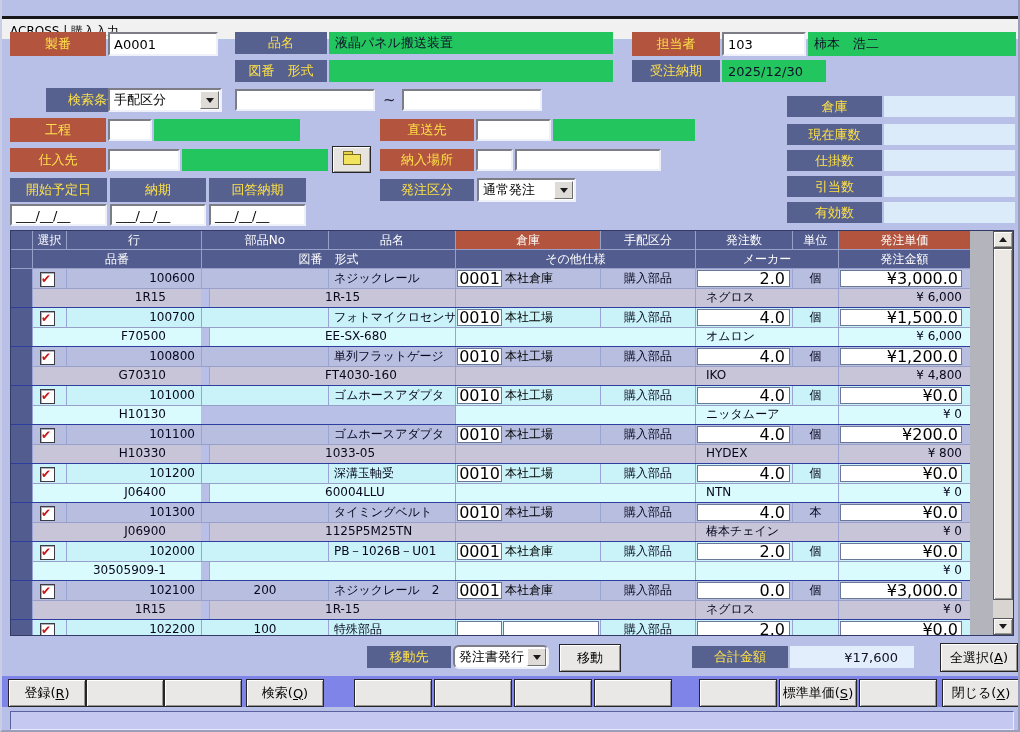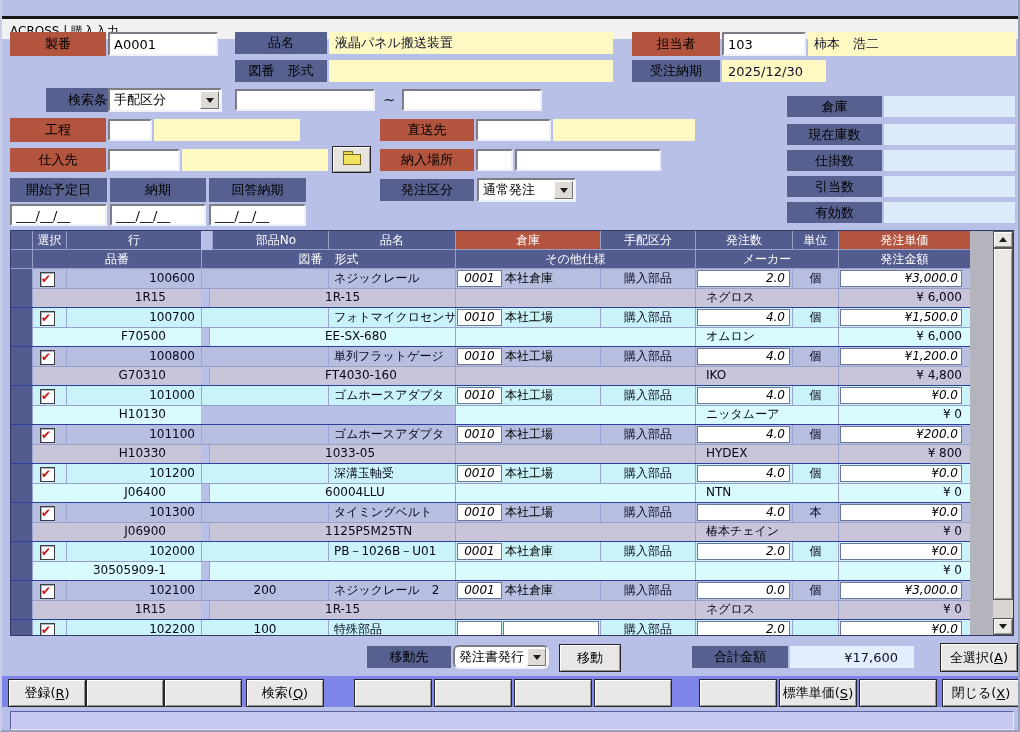--- a/index.html
+++ b/index.html
@@ -4,28 +4,28 @@
 <style>
   html,body{margin:0;padding:0;background:#6a6a72;}
   .win{position:relative;width:1020px;height:732px;background:#b9c0e8;
        font-family:"DejaVu Sans","Liberation Sans",sans-serif;overflow:hidden;
        border-left:2px solid #c9cde6;border-right:2px solid #9a9eb8;border-bottom:2px solid #9a9eb8;box-sizing:border-box;}
   
   .titlebar{position:absolute;left:0;top:16px;width:100%;height:25px;background:#f1f1f1;
             border-top:3px solid #17171a;border-bottom:2px solid #b3c4e8;box-sizing:border-box;text-decoration:underline;}
   .title{position:absolute;left:8px;top:4px;font-size:12px;color:#000;}
   
-  .lbl{position:absolute;color:#000000;font-size:13px;display:flex;align-items:center;justify-content:center;
+  .lbl{position:absolute;color:#fde047;font-size:13px;display:flex;align-items:center;justify-content:center;
        box-sizing:border-box;white-space:nowrap;}
   .red{background:#b2543e;}
   .slate{background:#57618f;}
   .tbox{position:absolute;background:#fff;border-top:2px solid #7d7d85;border-left:2px solid #7d7d85;
         border-bottom:2px solid #eef0fa;border-right:2px solid #eef0fa;box-sizing:border-box;
         font-size:13px;color:#000;display:flex;align-items:center;padding:0 4px;white-space:nowrap;overflow:hidden;}
-  .lfield{position:absolute;background:#fef9c3;box-sizing:border-box;font-size:13px;color:#101028;
+  .lfield{position:absolute;background:#22c55e;box-sizing:border-box;font-size:13px;color:#101028;
           display:flex;align-items:center;padding:0 6px;white-space:nowrap;overflow:hidden;}
   .combo{position:absolute;background:#fff;border-top:2px solid #7d7d85;border-left:2px solid #7d7d85;
          border-bottom:2px solid #eef0fa;border-right:2px solid #eef0fa;box-sizing:border-box;
          font-size:13px;display:flex;align-items:center;padding:0 20px 0 4px;white-space:nowrap;}
   .arrowbtn{position:absolute;top:1px;right:1px;bottom:1px;width:17px;background:#dfdcd7;
             border:1px solid #fff;border-right-color:#6f6f6f;border-bottom-color:#6f6f6f;
             display:flex;align-items:center;justify-content:center;}
   .tri-dn{width:0;height:0;border-left:4px solid transparent;border-right:4px solid transparent;border-top:5px solid #1a1a1a;}
   .tri-up{width:0;height:0;border-left:4px solid transparent;border-right:4px solid transparent;border-bottom:5px solid #1a1a1a;}
   .btn{position:absolute;background:#e9e8e6;border:1px solid #26262a;
@@ -57,21 +57,21 @@
   .c-teh{left:589px;width:95px;text-align:center;}
   .c-qty{left:684px;width:97px;}
   .c-unt{left:781px;width:46px;text-align:center;}
   .c-prc{left:827px;width:132px;}
   .c-hin{left:21px;width:169px;text-align:right;padding-right:35px;}
   .c-zub{left:198px;width:254px;padding-left:115px;}
   .c-son{left:444px;width:240px;}
   .c-mak{left:684px;width:143px;padding-left:10px;}
   .c-amt{left:827px;width:132px;text-align:right;padding-right:8px;}
   .wbox{position:absolute;top:1px;height:17px;background:#fff;border:1px solid #6a7898;box-sizing:border-box;
-        font-size:12px;line-height:15px;white-space:nowrap;overflow:hidden;font-style:italic;}
+        font-size:16px;line-height:15px;white-space:nowrap;overflow:hidden;}
   .wb-code{left:446px;width:45px;text-align:center;}
   .wb-name{left:492px;width:96px;}
   .wb-qty{left:686px;width:93px;text-align:right;padding-right:4px;}
   .wb-prc{left:829px;width:122px;text-align:right;padding-right:3px;}
   .souname{position:absolute;left:494px;top:0;height:19px;line-height:18px;font-size:12px;white-space:nowrap;}
   .cbx{position:absolute;left:7px;top:3px;width:13px;height:13px;background:#fff;border:1px solid #3c3c44;
        box-shadow:inset 1px 1px 0 #b0b0b8;}
   .cbx .mark{position:absolute;left:0px;top:-3px;font-size:12px;color:#cc1414;font-weight:bold;}
   .graystrip{position:absolute;left:959px;top:0;width:23px;height:404px;background:#b4b4bc;}
   .vscroll{position:absolute;left:982px;top:0;width:20px;height:404px;background:#d8d4d0;}
@@ -171,21 +171,21 @@
     <span class="arrowbtn">
         <span class="tri-dn"></span>
       </span>
   </div>
 
   <div class="tablewrap">
     <div class="thead">
       <div class="hcell" style="left:0;top:0;width:21px;border-left:none;"></div>
       <div class="hcell" style="left:21px;top:0;width:34px;">選択</div>
       <div class="hcell" style="left:55px;top:0;width:135px;">行</div>
-      <div class="hcell" style="left:201px;top:0;width:127px;">部品No</div>
+      <div class="hcell" style="left:190px;top:0;width:127px;">部品No</div>
       <div class="hcell" style="left:317px;top:0;width:127px;">品名</div>
       <div class="hcell hred" style="left:444px;top:0;width:145px;">倉庫</div>
       <div class="hcell" style="left:589px;top:0;width:95px;">手配区分</div>
       <div class="hcell" style="left:684px;top:0;width:97px;">発注数</div>
       <div class="hcell" style="left:781px;top:0;width:46px;">単位</div>
       <div class="hcell hred" style="left:827px;top:0;width:132px;">発注単価</div>
       <div class="hcell" style="left:0;top:19px;width:21px;border-left:none;"></div>
       <div class="hcell" style="left:21px;top:19px;width:169px;">品番</div>
       <div class="hcell" style="left:190px;top:19px;width:254px;">図番　形式</div>
       <div class="hcell" style="left:444px;top:19px;width:240px;">その他仕様</div>

